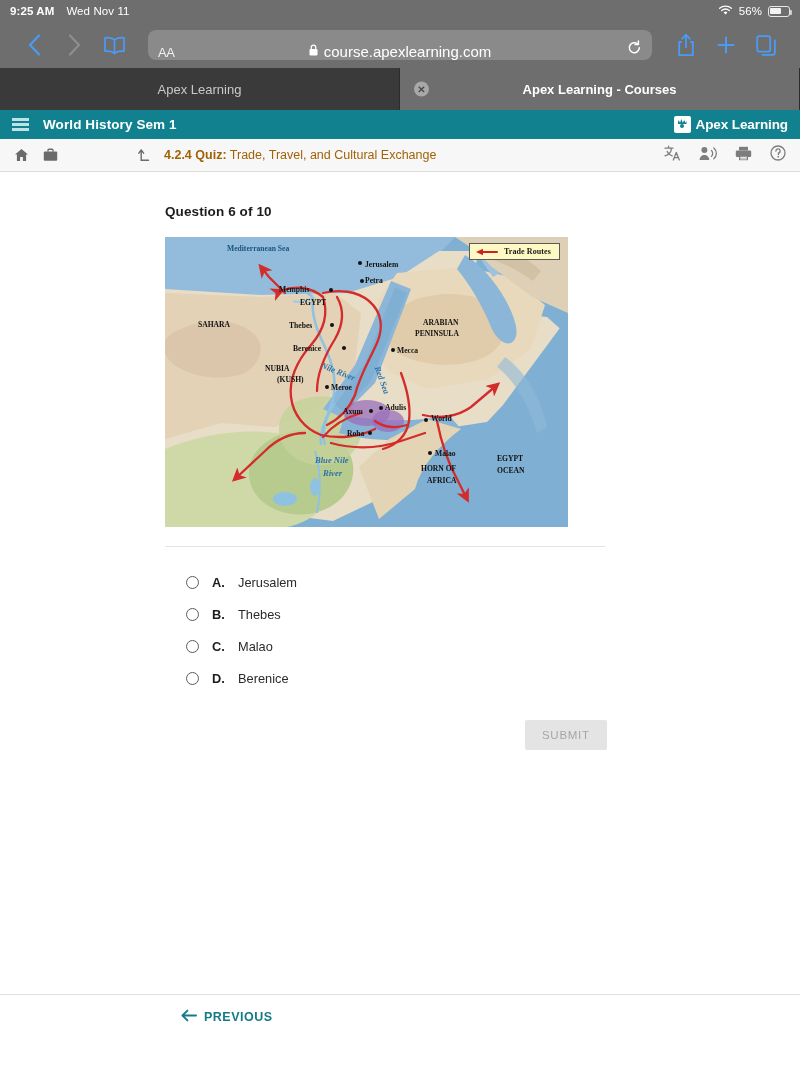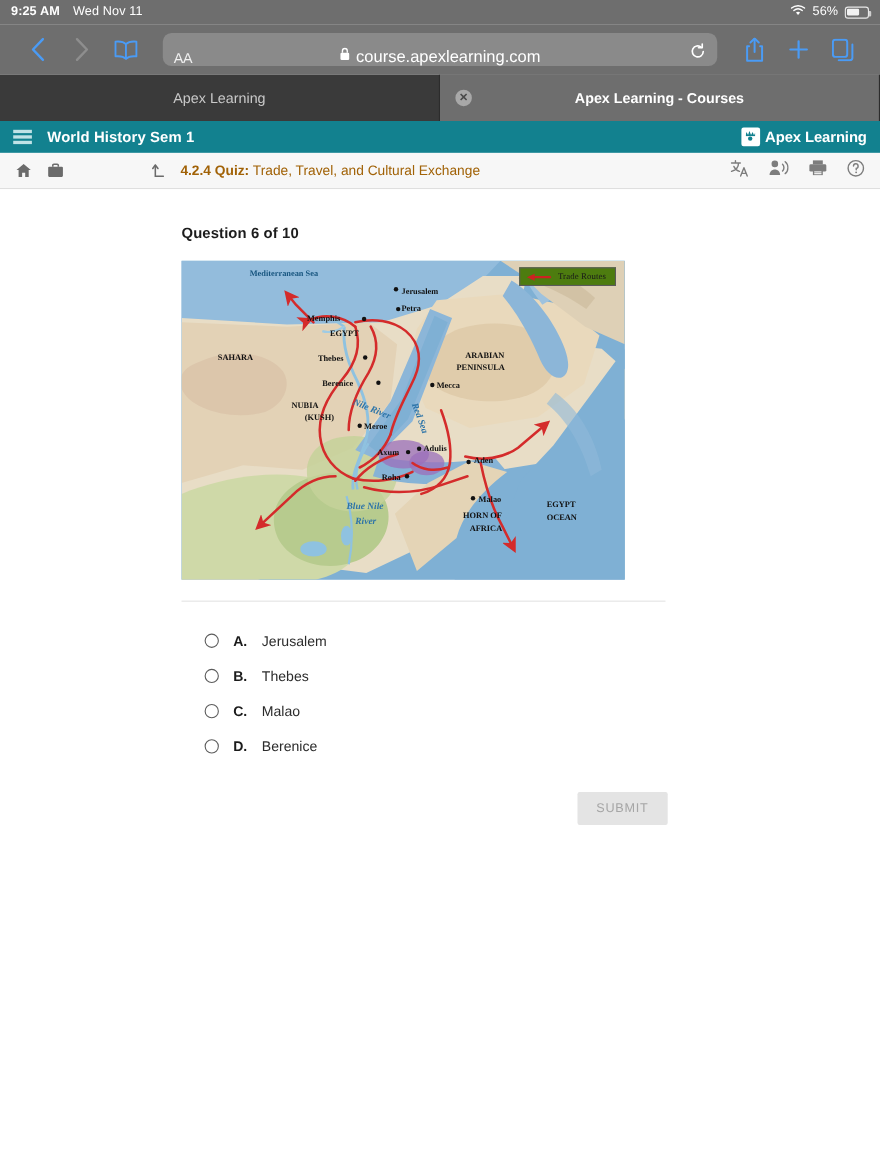--- a/index.html
+++ b/index.html
@@ -111,24 +111,24 @@
   .qnum{ font-size:13.5px; font-weight:700; color:#1c1c1c; letter-spacing:.1px; }
   .qtext{ margin-top:14px; font-size:13.2px; color:#2b2b2b; line-height:1.45; width:400px; }
 
   
   .mapbox{
     margin-top:18px; width:403px; height:290px; position:relative;
     overflow:hidden; background:#8cb8d8;
   }
   .map-svg{ position:absolute; inset:0; }
   .legendbox{
-    position:absolute; right:8px; top:6px; background:#4d7c0f;
+    position:absolute; right:8px; top:6px; background:#fef9c3;
     border:1px solid #5a5a5a; padding:3px 8px 3px 6px;
     display:flex; align-items:center; gap:6px;
-    font-size:8px; font-weight:400; color:#1a1a1a; letter-spacing:.1px;
+    font-size:8px; font-weight:700; color:#1a1a1a; letter-spacing:.1px;
     font-family:"Liberation Serif", serif;
   }
   .legendarrow{ display:block; }
   .mlabel{
     position:absolute; font-family:"Liberation Serif", serif;
     font-weight:700; color:#111; white-space:nowrap; line-height:1;
   }
   .mlabel.sea{ color:#17557f; }
   .mlabel.river{ color:#2d74a8; font-style:italic; }
 
@@ -437,21 +437,21 @@
       <span class="mlabel" style="left:124px;top:85px;font-size:7.6px">Thebes</span>
       <span class="mlabel" style="left:128px;top:108px;font-size:7.6px">Berenice</span>
       <span class="mlabel" style="left:232px;top:110px;font-size:7.6px">Mecca</span>
       <span class="mlabel river" style="left:158px;top:124px;font-size:8.6px;transform:rotate(22deg);transform-origin:left top">Nile River</span>
       <span class="mlabel river" style="left:216px;top:128px;font-size:8.6px;transform:rotate(70deg);transform-origin:left top">Red Sea</span>
       <span class="mlabel" style="left:100px;top:128px;font-size:7.6px">NUBIA</span>
       <span class="mlabel" style="left:112px;top:139px;font-size:7.6px">(KUSH)</span>
       <span class="mlabel" style="left:166px;top:147px;font-size:7.6px">Meroe</span>
       <span class="mlabel" style="left:178px;top:171px;font-size:7.6px">Axum</span>
       <span class="mlabel" style="left:220px;top:167px;font-size:7.6px">Adulis</span>
-      <span class="mlabel" style="left:266px;top:178px;font-size:7.6px">Aden</span>
+      <span class="mlabel" style="left:266px;top:178px;font-size:7.6px">World</span>
       <span class="mlabel" style="left:182px;top:193px;font-size:7.6px">Roha</span>
       <span class="mlabel" style="left:270px;top:213px;font-size:7.6px">Malao</span>
       <span class="mlabel river" style="left:150px;top:219px;font-size:8.6px">Blue Nile</span>
       <span class="mlabel river" style="left:158px;top:232px;font-size:8.6px">River</span>
       <span class="mlabel" style="left:256px;top:228px;font-size:7.6px">HORN OF</span>
       <span class="mlabel" style="left:262px;top:240px;font-size:7.6px">AFRICA</span>
       <span class="mlabel" style="left:332px;top:218px;font-size:7.6px">EGYPT</span>
       <span class="mlabel" style="left:332px;top:230px;font-size:7.6px">OCEAN</span>
     </div>
 
@@ -478,13 +478,24 @@
         <span class="aletter">D.</span>
         <span class="atext">Berenice</span>
       </div>
     </div>
 
     <div class="submitwrap">
       <button class="submitbtn">SUBMIT</button>
     </div>
   </div>
 
+  <div class="footer">
+    <span class="prevbtn">
+      <span>
+        <svg width="16" height="13" viewBox="0 0 16 13">
+            <path d="M15 6.5H2" stroke="#147a86" stroke-width="1.9" stroke-linecap="round"></path>
+            <path d="M6.4 1.6 1.5 6.5l4.9 4.9" stroke="#147a86" stroke-width="1.9" fill="none" stroke-linecap="round" stroke-linejoin="round"></path>
+          </svg>
+      </span>
+      <span>PREVIOUS</span>
+    </span>
+  </div>
 </div>
 
 </body></html>

